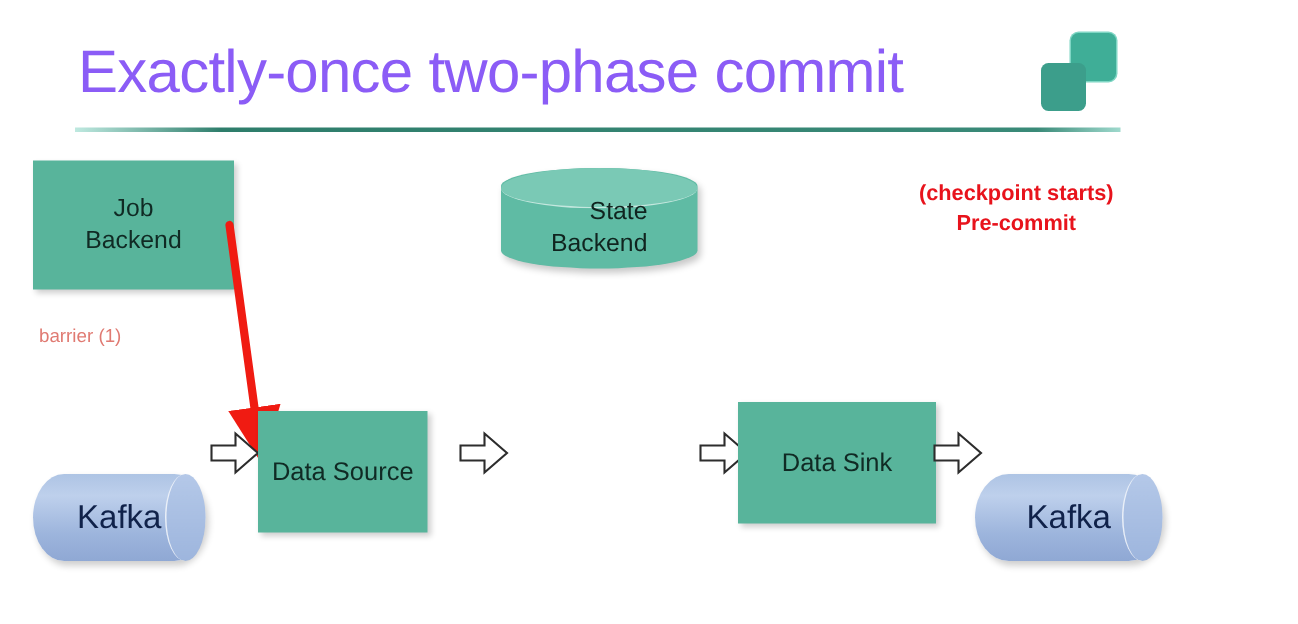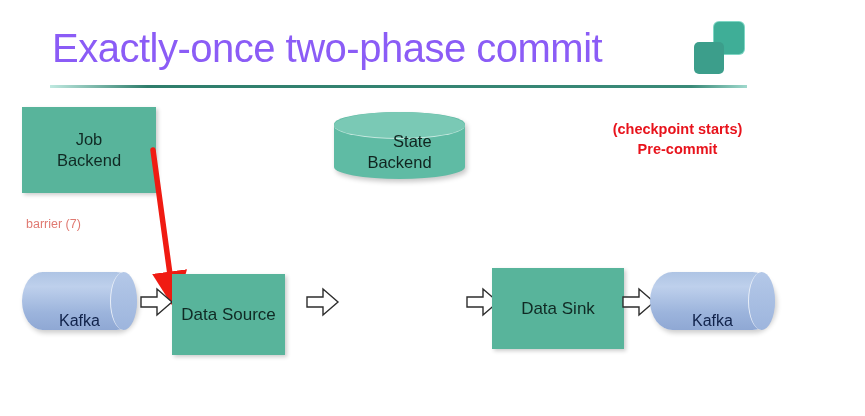--- a/index.html
+++ b/index.html
@@ -95,25 +95,26 @@
     border-bottom: 1px solid rgba(255,255,255,0.55);
   }
   .cyl-v .cyl-label { position: relative; z-index: 2; padding-top: 12px; }
   #cyl-state-backend { left: 334px; top: 112px; width: 131px; height: 67px; }
 
   .cyl-h {           
     position: absolute;
     background: linear-gradient(to bottom, #aec4e4 0%, #bed0ec 25%, #9cb4dc 70%, #8fa8d4 100%);
     border-radius: 18% / 50%;
     display: flex;
-    align-items: flex-end;
+    align-items: center;
     justify-content: center;
     color: #10224a;
-    font-size: 16px;
+    font-size: 22px;
     box-shadow: 2px 3px 5px rgba(0,0,0,0.20);
+    margin-top: 44px;
   }
   .cyl-h::after {
     content: "";
     position: absolute;
     right: 0; top: 0; bottom: 0;
     width: 26px;
     border-radius: 50% / 50%;
     border-left: 1px solid rgba(255,255,255,0.75);
     background: linear-gradient(to bottom, #b4c8e8, #9db5dd);
   }
@@ -180,21 +181,21 @@
       <div>Backend</div>
     </div>
   </div>
 
   <div id="label-precommit">
     <div>(checkpoint starts)</div>
     <div>Pre-commit</div>
   </div>
 
   <div id="label-inject">
-    <div>barrier (7)</div>
+    <div>barrier (1)</div>
   </div>
 
   <svg id="red-arrow" viewBox="0 0 60 165">
     <defs>
       <marker id="redhead" markerWidth="7" markerHeight="7" refX="3.2" refY="3.2" orient="auto">
         <path d="M0,0 L7,3.2 L0,6.4 Z" fill="#f01b12"></path>
       </marker>
     </defs>
     <line x1="13" y1="8" x2="32" y2="147" stroke="#f01b12" stroke-width="5.5" stroke-linecap="round" marker-end="url(#redhead)"></line>
   </svg>

